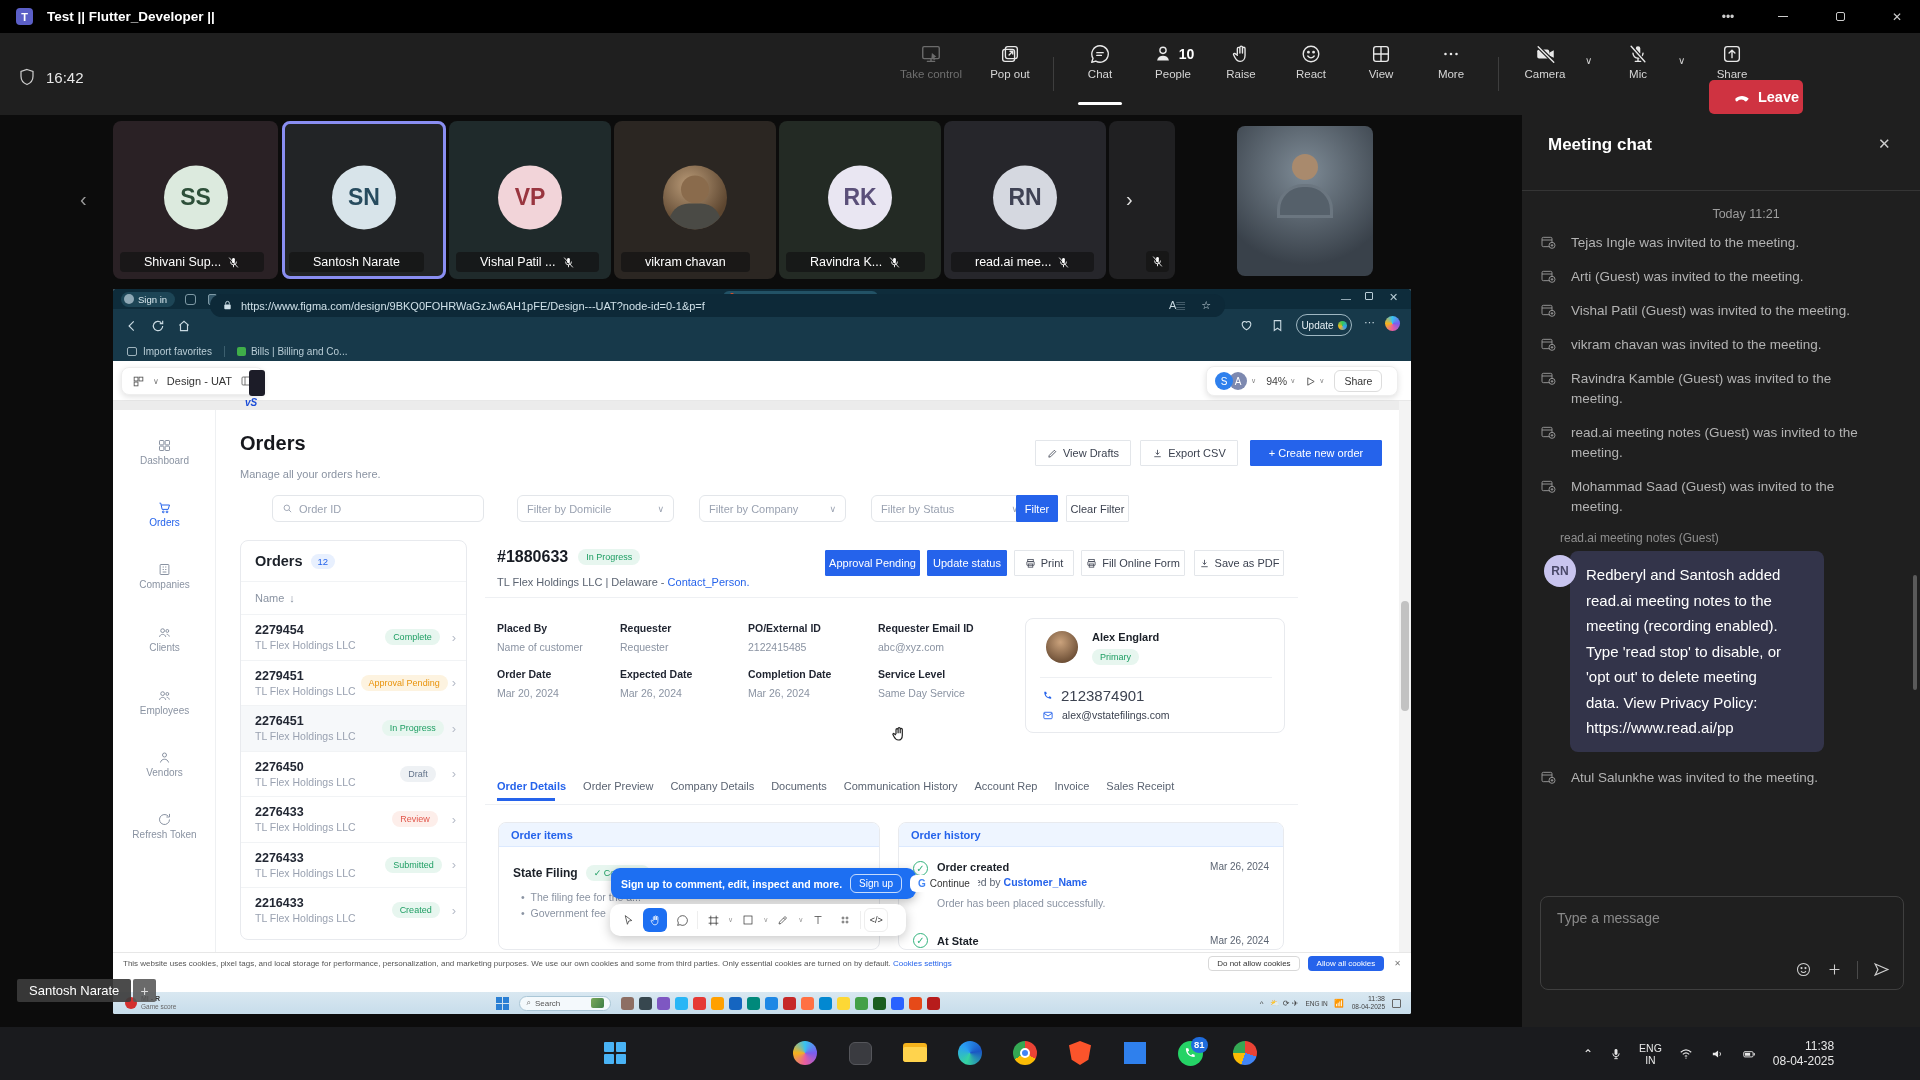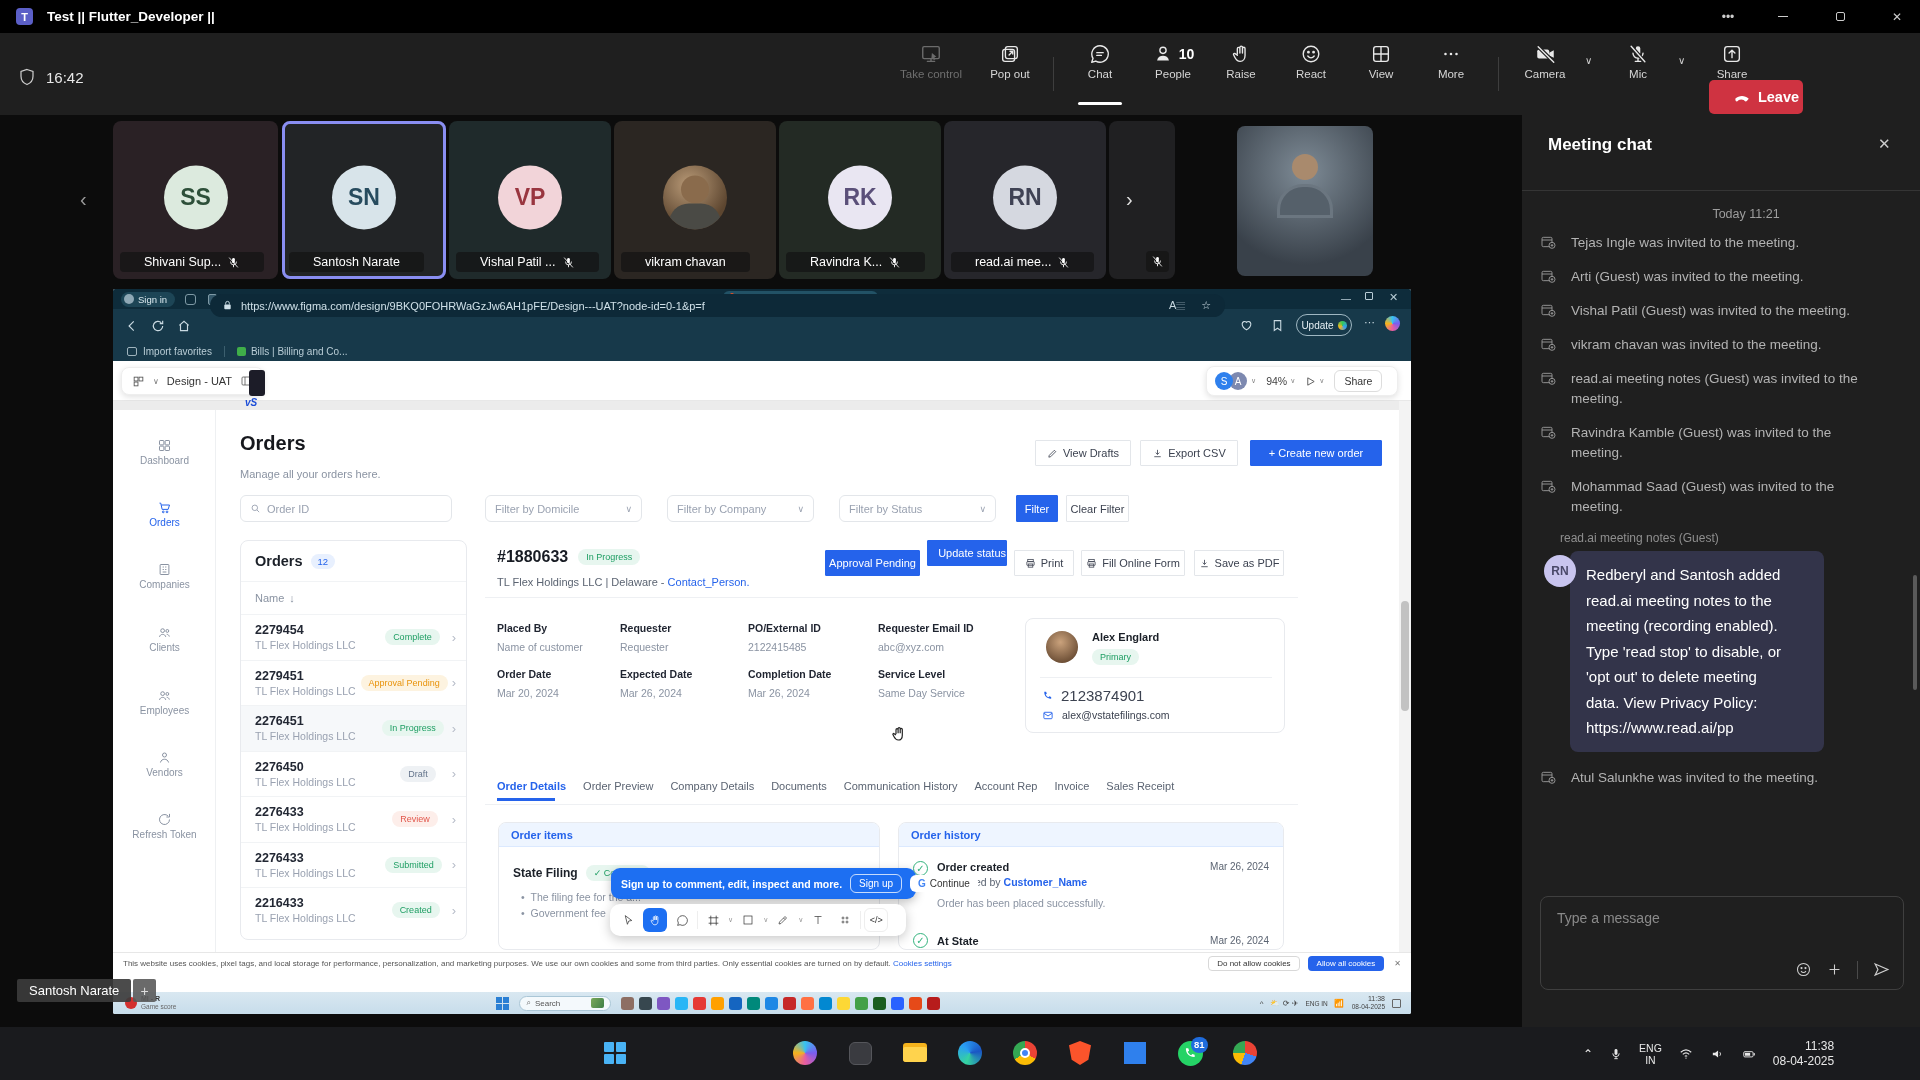--- a/index.html
+++ b/index.html
@@ -58,21 +58,21 @@
 
   
   .sidebar { position:absolute; left:0; top:0; width:103px; height:542px; border-right:1px solid #eef0f2; }
   .sbitem { position:absolute; left:0; width:103px; text-align:center; color:#8a93a2; font-size:10px; }
   .sbitem svg { stroke:#8a93a2; fill:none; stroke-width:1.6; }
   .sbitem.active, .sbitem.active svg { color:#2563eb; stroke:#2563eb; }
   .h1 { font-size:20px; font-weight:bold; color:#16181d; }
   .sub { font-size:11px; color:#8a93a2; }
   .wbtn { position:absolute; height:26px; border:1px solid #e3e6ea; border-radius:1px; background:#fff; display:flex; align-items:center; justify-content:center; gap:5px; font-size:11px; color:#3c4250; }
   .bluebtn { background:#2563eb; border-color:#2563eb; color:#fff; }
-  .finput { position:absolute; height:27px; border:1px solid #e3e6ea; border-radius:6px; background:#fff; display:flex; align-items:center; font-size:11px; color:#9aa2b1; padding:0 9px; gap:6px; }
+  .finput { position:absolute; height:27px; border:1px solid #e3e6ea; border-radius:6px; background:#fff; display:flex; align-items:center; font-size:11px; color:#9aa2b1; padding:0 9px; gap:6px;margin-left:32px; }
   .fchev { margin-left:auto; font-size:9px; color:#9aa2b1; }
   .card { position:absolute; border:1px solid #e8eaee; border-radius:8px; background:#fff; overflow:hidden; }
   .olist-row { height:45.5px; border-top:1px solid #f1f3f5; display:flex; align-items:center; padding:0 10px 0 14px; }
   .olist-row.sel { background:#f6f8fa; }
   .oid { font-size:12.5px; font-weight:bold; color:#222733; }
   .ocomp { font-size:10.5px; color:#9aa2b1; margin-top:2px; }
   .badge { font-size:9px; padding:3px 8px; border-radius:10px; white-space:nowrap; }
   .tone-green { background:#e7f6ef; color:#1e9e63; }
   .tone-orange { background:#fdf3e0; color:#e8930c; }
   .tone-red { background:#fdeeea; color:#e2574c; }
@@ -615,21 +615,21 @@
         <div class="abs" style="left:12px;top:8px;display:flex;align-items:center;gap:10px;">
           <span style="font-size:16px;font-weight:bold;color:#171b23;">#1880633</span>
           <span class="badge tone-green">In Progress</span>
         </div>
         <div class="abs" style="left:12px;top:36px;font-size:11px;color:#5b6472;">
           <span>TL Flex Holdings LLC | Delaware - </span><span style="color:#2563eb;">Contact_Person.</span>
         </div>
         <div class="wbtn bluebtn" style="left:340px;top:10px;width:95px;">
             <span>Approval Pending</span>
           </div>
-        <div class="wbtn bluebtn" style="left:442px;top:0;width:80px;justify-content:flex-end;">
+        <div class="wbtn bluebtn" style="left:442px;top:10px;width:80px;">
             <span>Update status</span>
           </div>
         <div class="wbtn" style="left:529px;top:10px;width:60px;">
           <svg width="11" height="11" viewBox="0 0 24 24">
               <rect x="6" y="3" width="12" height="5" fill="none" stroke="#3c4250" stroke-width="1.7"></rect>
               <rect x="4" y="8" width="16" height="8" rx="1" fill="none" stroke="#3c4250" stroke-width="1.7"></rect>
               <rect x="7" y="13" width="10" height="7" fill="none" stroke="#3c4250" stroke-width="1.7"></rect>
             </svg>
           <span>Print</span>
         </div>
@@ -902,30 +902,30 @@
         </svg>
       <span class="t">vikram chavan was invited to the meeting.</span>
     </div>
     <div class="sysmsg">
       <svg width="16" height="16" viewBox="0 0 24 24">
           <rect x="3" y="5" width="15" height="14" rx="2"></rect>
           <path d="M3 9h15"></path>
           <circle cx="18" cy="17" r="4.5" fill="#1f1f1f"></circle>
           <path d="M18 15v4M16 17h4"></path>
         </svg>
-      <span class="t" style="width:290px;">read.ai meeting notes (Guest) was invited to the meeting.</span>
+      <span class="t" style="width:300px;">Ravindra Kamble (Guest) was invited to the meeting.</span>
     </div>
     <div class="sysmsg">
       <svg width="16" height="16" viewBox="0 0 24 24">
           <rect x="3" y="5" width="15" height="14" rx="2"></rect>
           <path d="M3 9h15"></path>
           <circle cx="18" cy="17" r="4.5" fill="#1f1f1f"></circle>
           <path d="M18 15v4M16 17h4"></path>
         </svg>
-      <span class="t" style="width:300px;">Ravindra Kamble (Guest) was invited to the meeting.</span>
+      <span class="t" style="width:290px;">read.ai meeting notes (Guest) was invited to the meeting.</span>
     </div>
     <div class="sysmsg">
       <svg width="16" height="16" viewBox="0 0 24 24">
           <rect x="3" y="5" width="15" height="14" rx="2"></rect>
           <path d="M3 9h15"></path>
           <circle cx="18" cy="17" r="4.5" fill="#1f1f1f"></circle>
           <path d="M18 15v4M16 17h4"></path>
         </svg>
       <span class="t" style="width:300px;">Mohammad Saad (Guest) was invited to the meeting.</span>
     </div>

